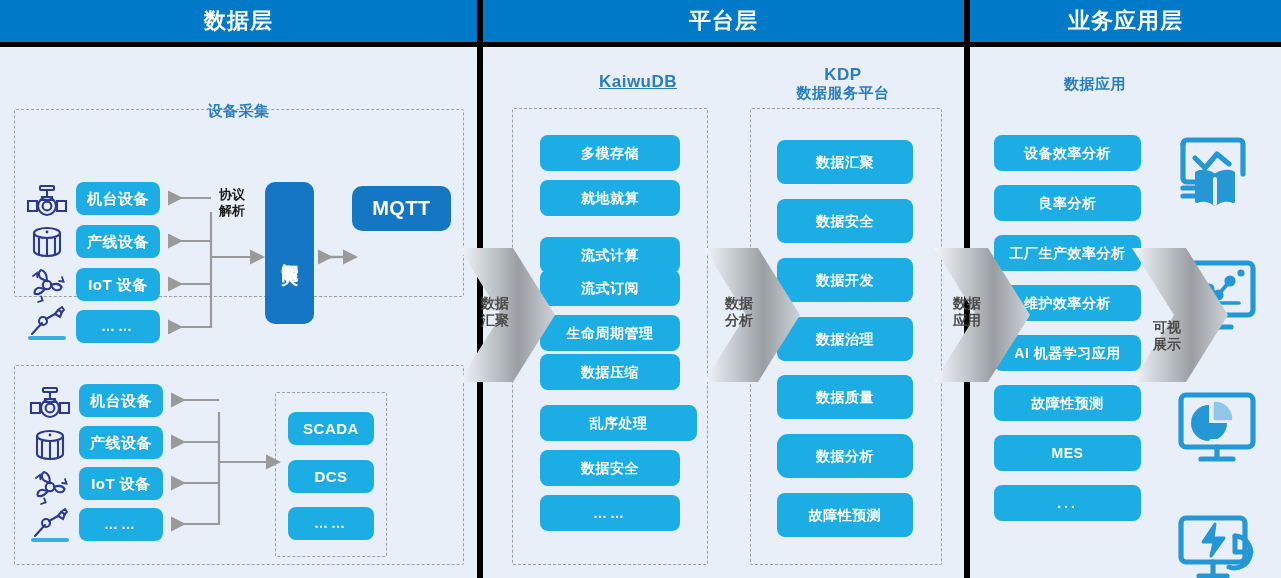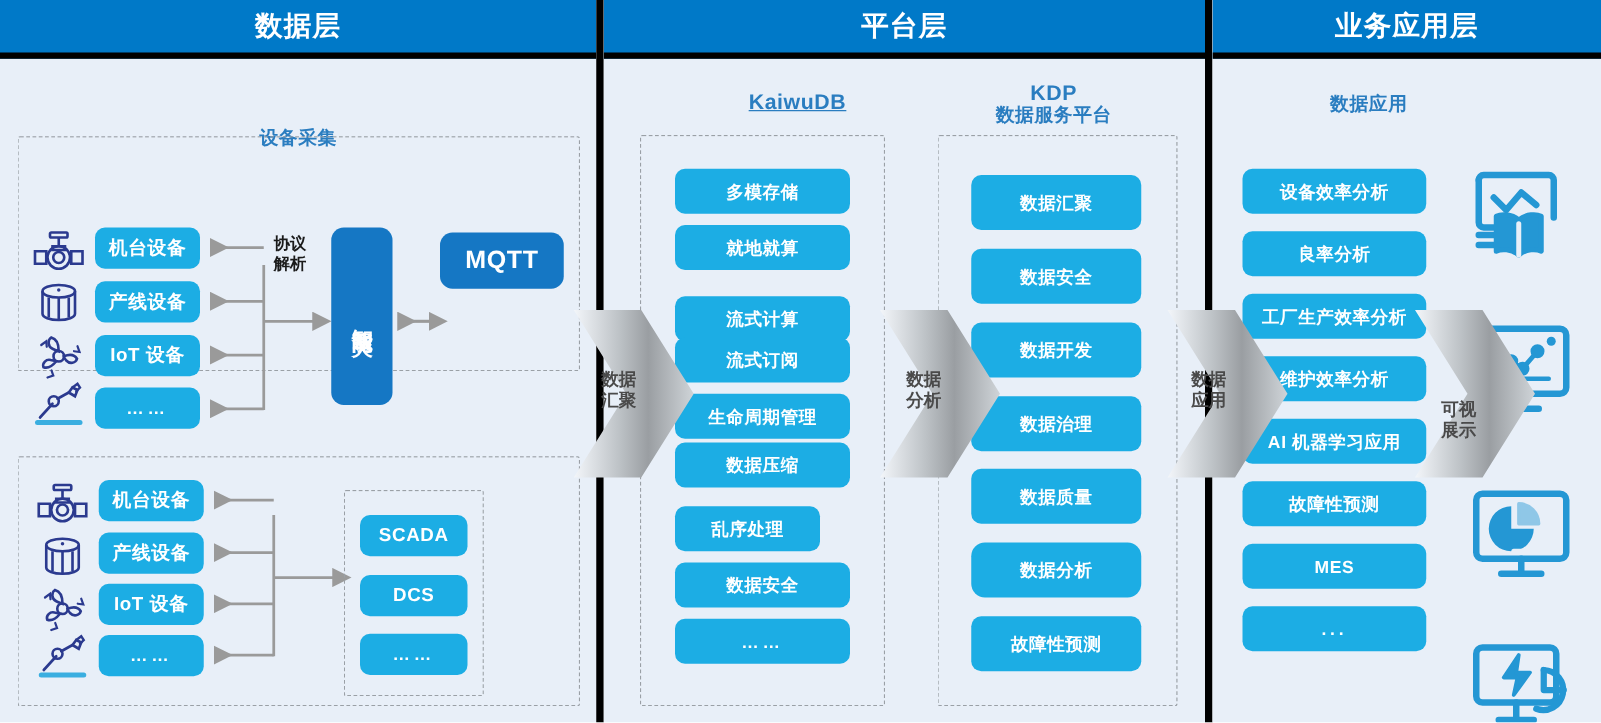--- a/index.html
+++ b/index.html
@@ -258,21 +258,21 @@
         <div>数据服务平台</div>
       </div>
 
       <div class="dash" style="left:29px; top:56px; width:196px; height:457px;"></div>
       <div class="pill small" style="left:57px; top:83px; width:140px; height:36px;">多模存储</div>
       <div class="pill small" style="left:57px; top:128px; width:140px; height:36px;">就地就算</div>
       <div class="pill small" style="left:57px; top:173px; width:140px; height:36px;margin-top:12px;">流式计算</div>
       <div class="pill small" style="left:57px; top:218px; width:140px; height:36px;">流式订阅</div>
       <div class="pill small" style="left:57px; top:263px; width:140px; height:36px;">生命周期管理</div>
       <div class="pill small" style="left:57px; top:302px; width:140px; height:36px;">数据压缩</div>
-      <div class="pill small" style="left:57px; top:353px; width:116px; height:36px;">乱序处理</div>
+      <div class="pill small" style="left:57px; top:353px; width:157px; height:36px;">乱序处理</div>
       <div class="pill small" style="left:57px; top:398px; width:140px; height:36px;">数据安全</div>
       <div class="pill small dots" style="left:57px; top:443px; width:140px; height:36px;">……</div>
 
       <div class="dash" style="left:267px; top:56px; width:192px; height:457px;"></div>
       <div class="pill small" style="left:294px; top:88px; width:136px; height:44px;">数据汇聚</div>
       <div class="pill small" style="left:294px; top:147px; width:136px; height:44px;">数据安全</div>
       <div class="pill small" style="left:294px; top:206px; width:136px; height:44px;">数据开发</div>
       <div class="pill small" style="left:294px; top:265px; width:136px; height:44px;">数据治理</div>
       <div class="pill small" style="left:294px; top:323px; width:136px; height:44px;">数据质量</div>
       <div class="pill small" style="left:294px; top:382px; width:136px; height:44px;border-radius:11px;">数据分析</div>

